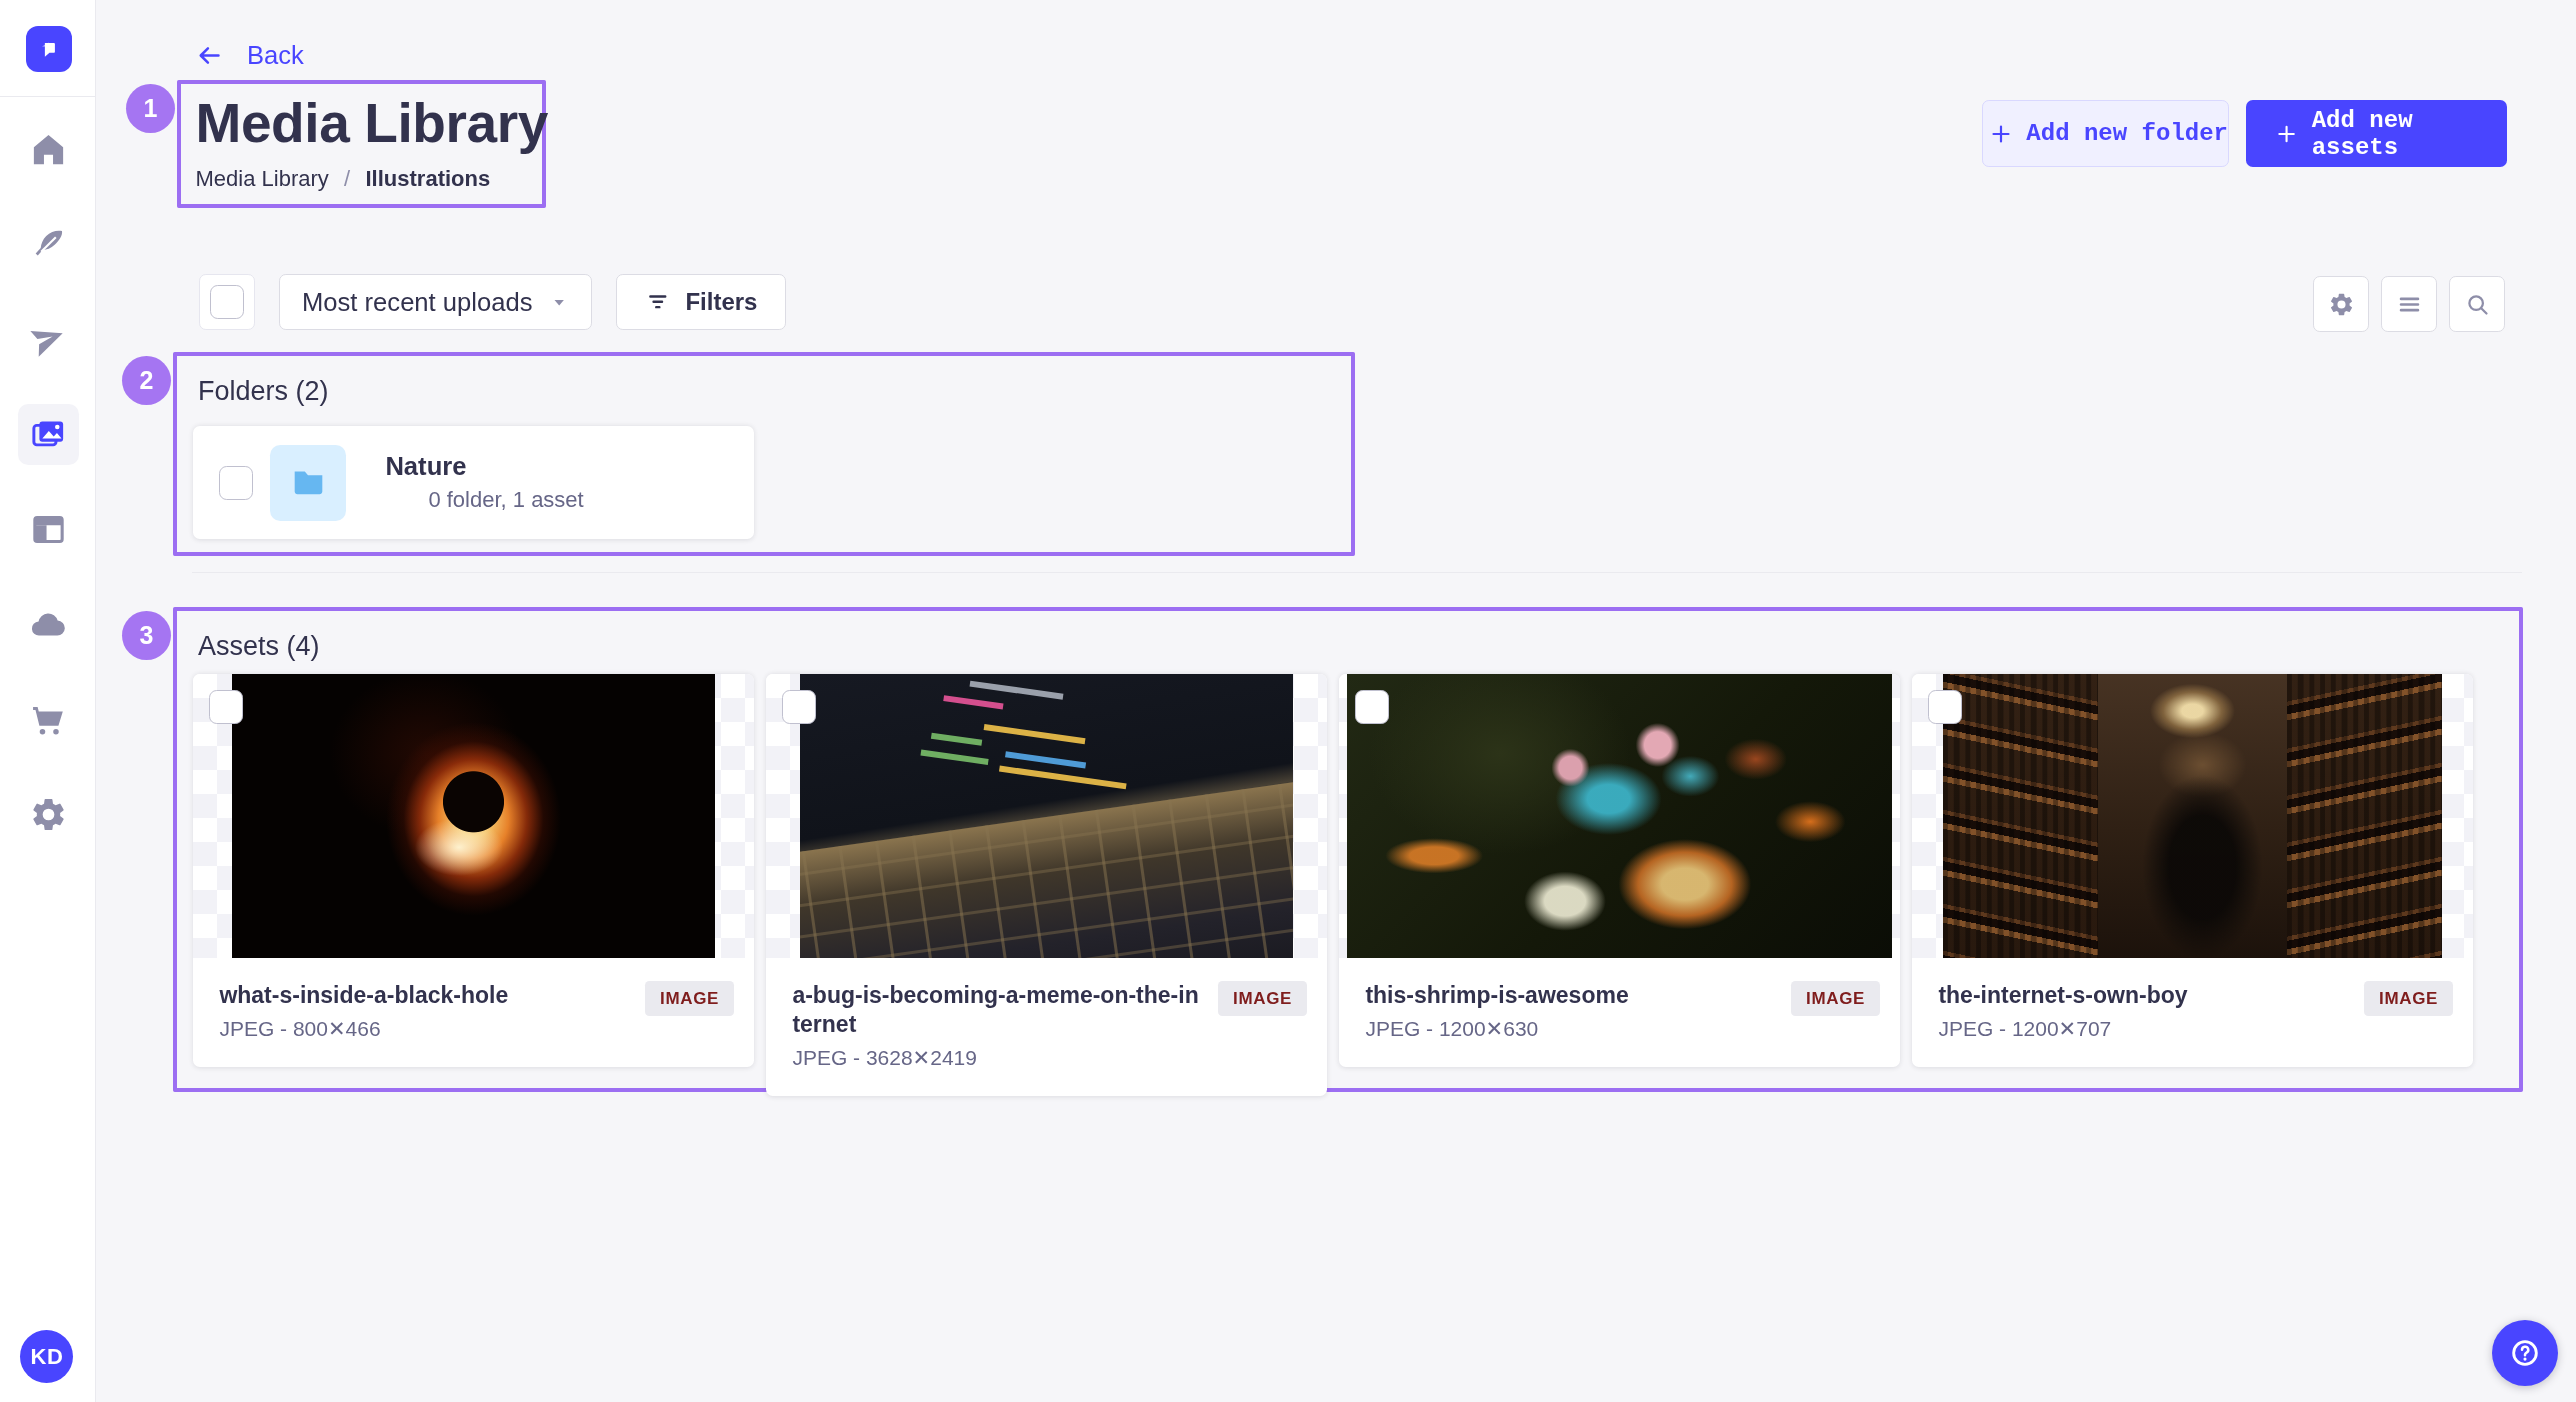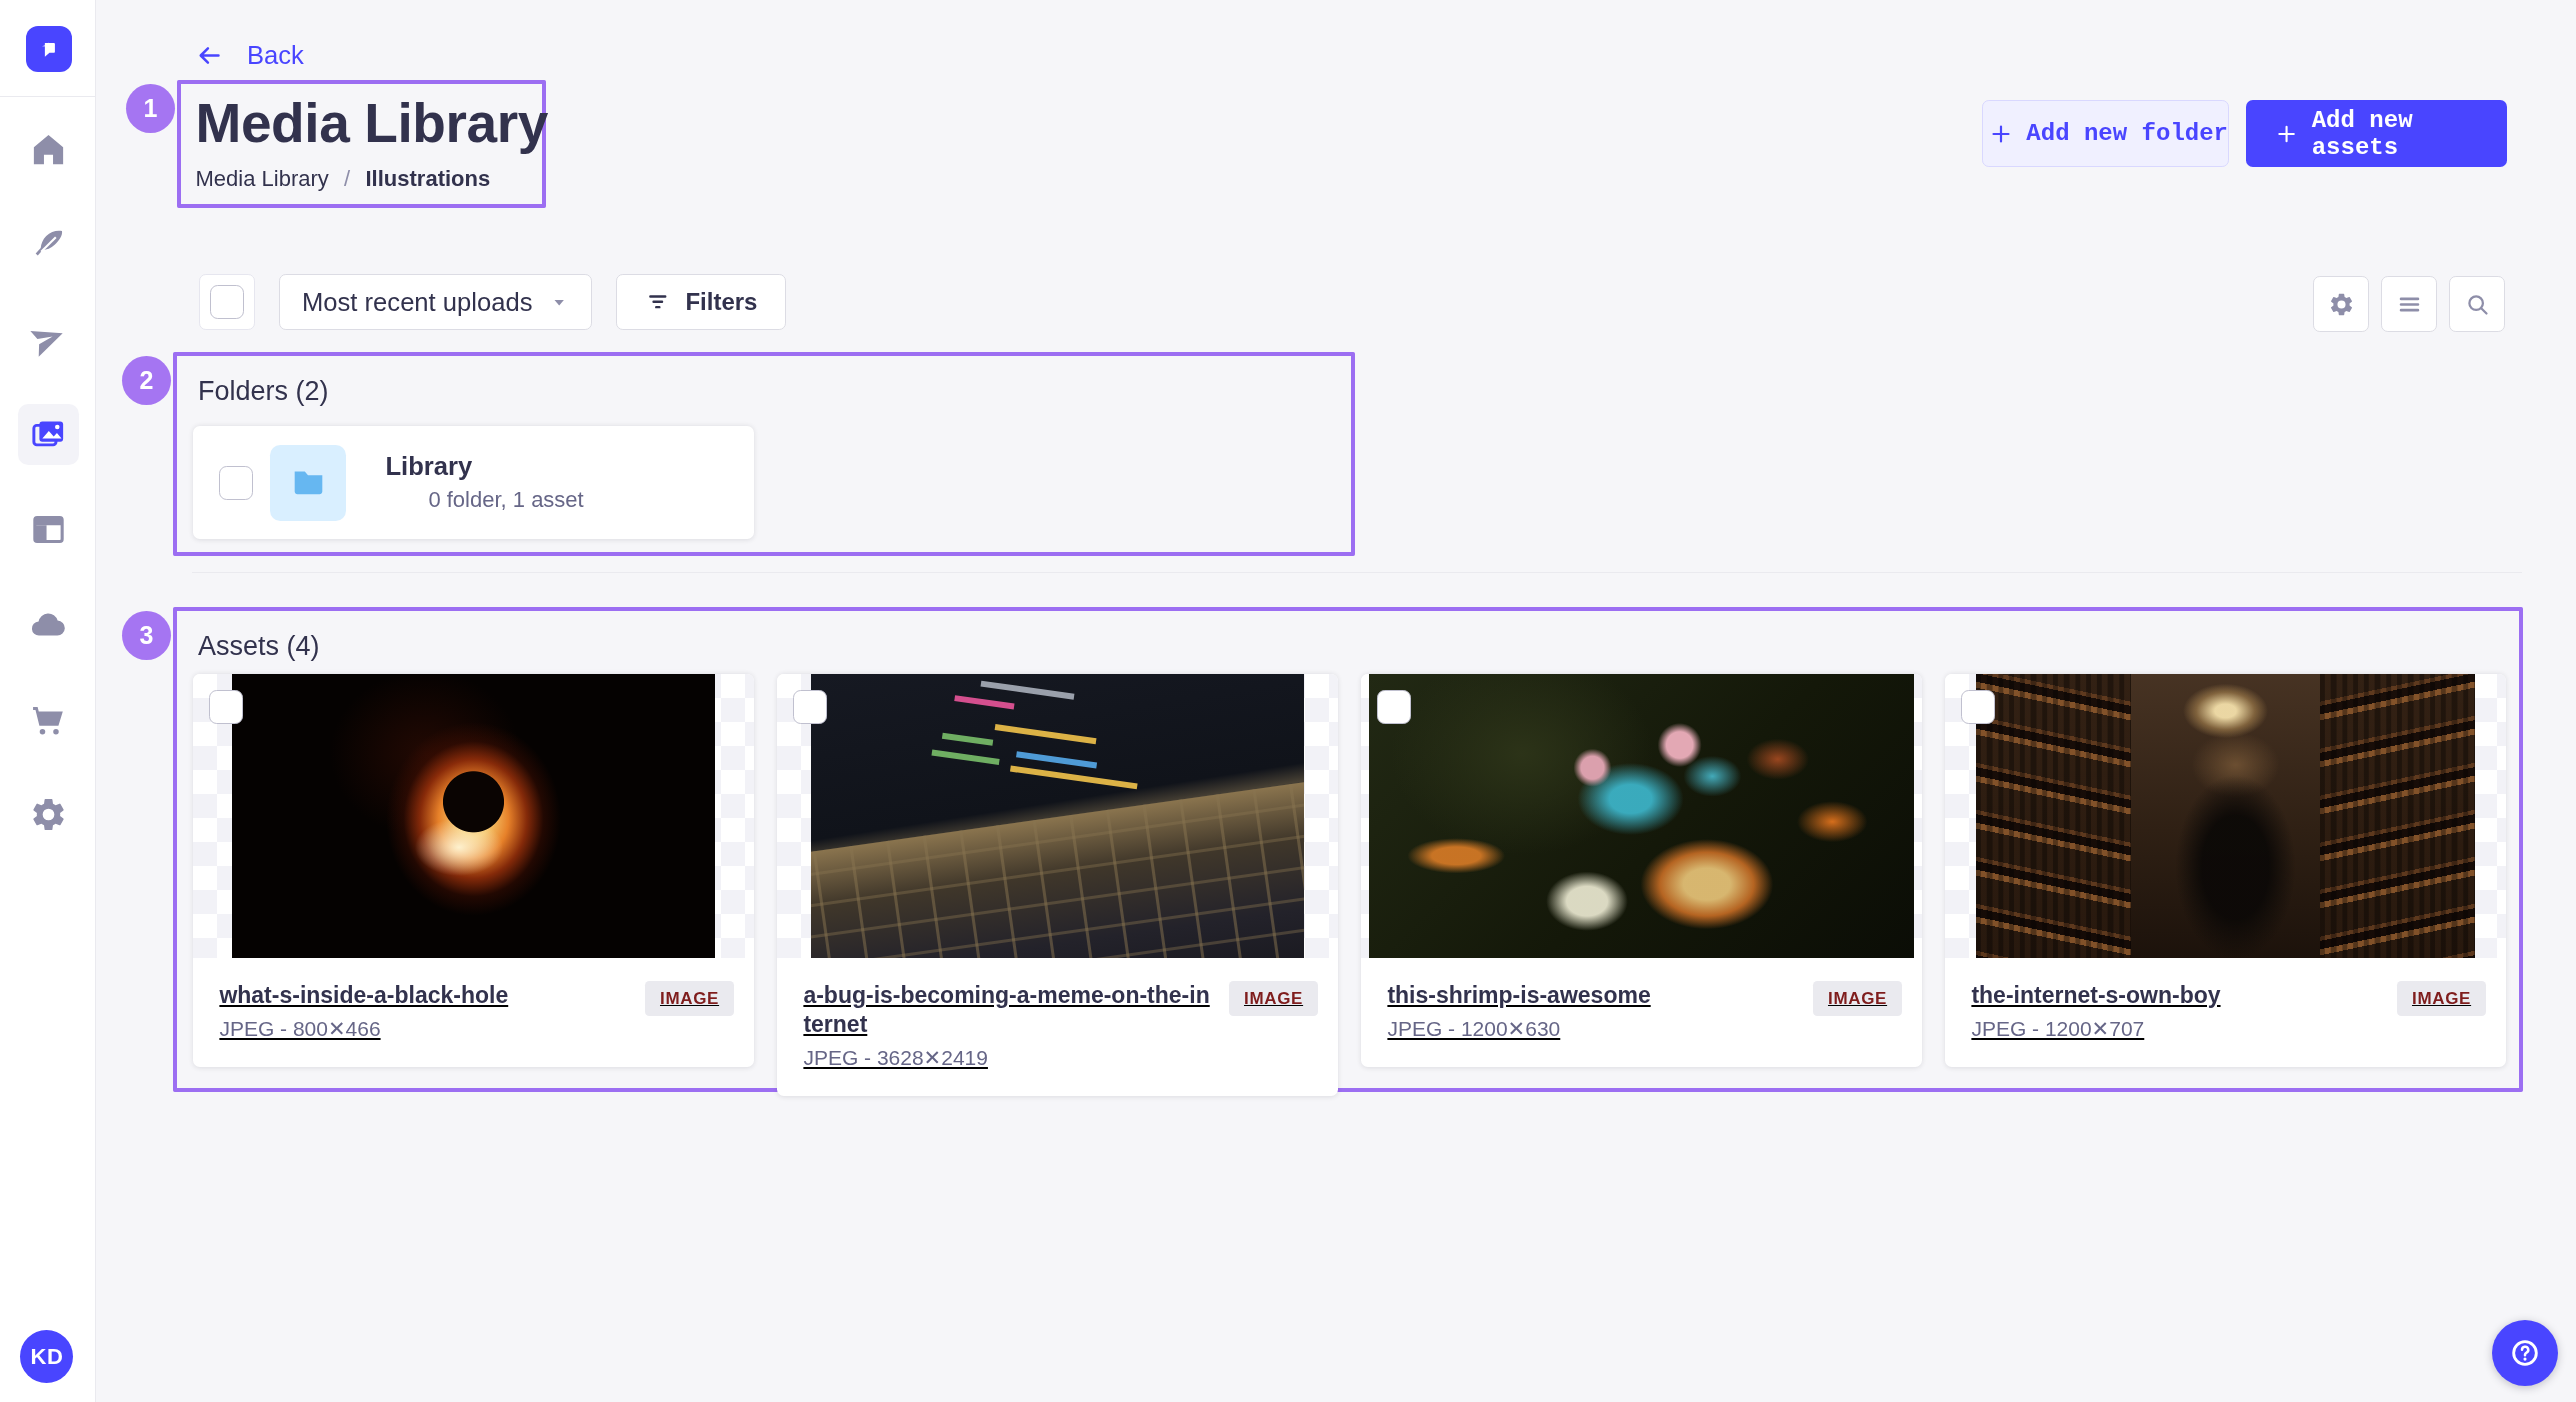--- a/index.html
+++ b/index.html
@@ -47,21 +47,21 @@
   .folder-icon-box { width:76px; height:76px; border-radius:10.2px; background:#d9efff; display:flex; align-items:center; justify-content:center; }
   .folder-icon-box svg { width:39px; height:39px; }
   .folder-text { display:flex; flex-direction:column; gap:6.8px; margin-left:22px; }
   .folder-name { font-size:25.6px; font-weight:600; color:#32324d; }
   .folder-meta { font-size:22px; color:#666687;margin-left:43px; }
 
   .rule { position:absolute; left:192px; top:572px; width:2330px; height:0.9px; background:#eaeaef; }
 
   
   #ann-assets { left:173px; top:607px; width:2350px; height:485px; }
-  .assets-list { position:absolute; left:16px; top:63px; display:flex; gap:23px; align-items:flex-start;text-decoration:underline; }
+  .assets-list { position:absolute; left:16px; top:63px; display:flex; gap:12px; align-items:flex-start; }
   .asset-card { width:561px; background:#fff; border-radius:6.8px; box-shadow:0 0.9px 5.1px rgba(33,33,52,.12); cursor:pointer; }
   .asset-thumb { position:relative; height:284px; border-radius:6.8px 6.8px 0 0; overflow:hidden;
     background:conic-gradient(#f2f2f7 0 25%, #ffffff 0 50%, #f2f2f7 0 75%, #ffffff 0) 0 0 / 48px 48px;
     display:flex; align-items:center; justify-content:center; }
   .thumb-img { position:relative; height:100%; overflow:hidden; }
   .asset-check { position:absolute; left:16px; top:16px; width:34px; height:34px; background:#fff; border:1.7px solid #c0c0cf; border-radius:7.7px; cursor:pointer; z-index:5; }
   .asset-info { display:flex; align-items:flex-start; padding:23px 20.4px 25.6px 26.4px; }
   .asset-texts { display:flex; flex-direction:column; gap:7.7px; }
   .asset-name { font-size:23px; font-weight:700; color:#32324d; max-width:407px; word-break:break-all; line-height:1.25; }
   .asset-meta { font-size:21px; color:#666687; }
@@ -247,21 +247,21 @@
     <div class="section-title">Folders (2)</div>
     <div class="folders-list">
         <div class="folder-card">
     <div class="checkbox"></div>
     <div class="folder-icon-box">
       <svg viewBox="0 0 24 24">
               <path d="M3.5 5.2h6.2l2 2.4h8.8a0 0 0 0 1 0 0v9.9c0 .9-.8 1.7-1.7 1.7H5.2c-.9 0-1.7-.8-1.7-1.7z" fill="#66b7f1"></path>
             </svg>
     </div>
     <div class="folder-text">
-      <div class="folder-name">Library</div>
+      <div class="folder-name">Nature</div>
       <div class="folder-meta">0 folder, 1 asset</div>
     </div>
   </div>
       </div>
   </div>
 
   <div class="rule"></div>
 
   <div class="ann-box" id="ann-assets">
     <div class="ann-badge">3</div>

